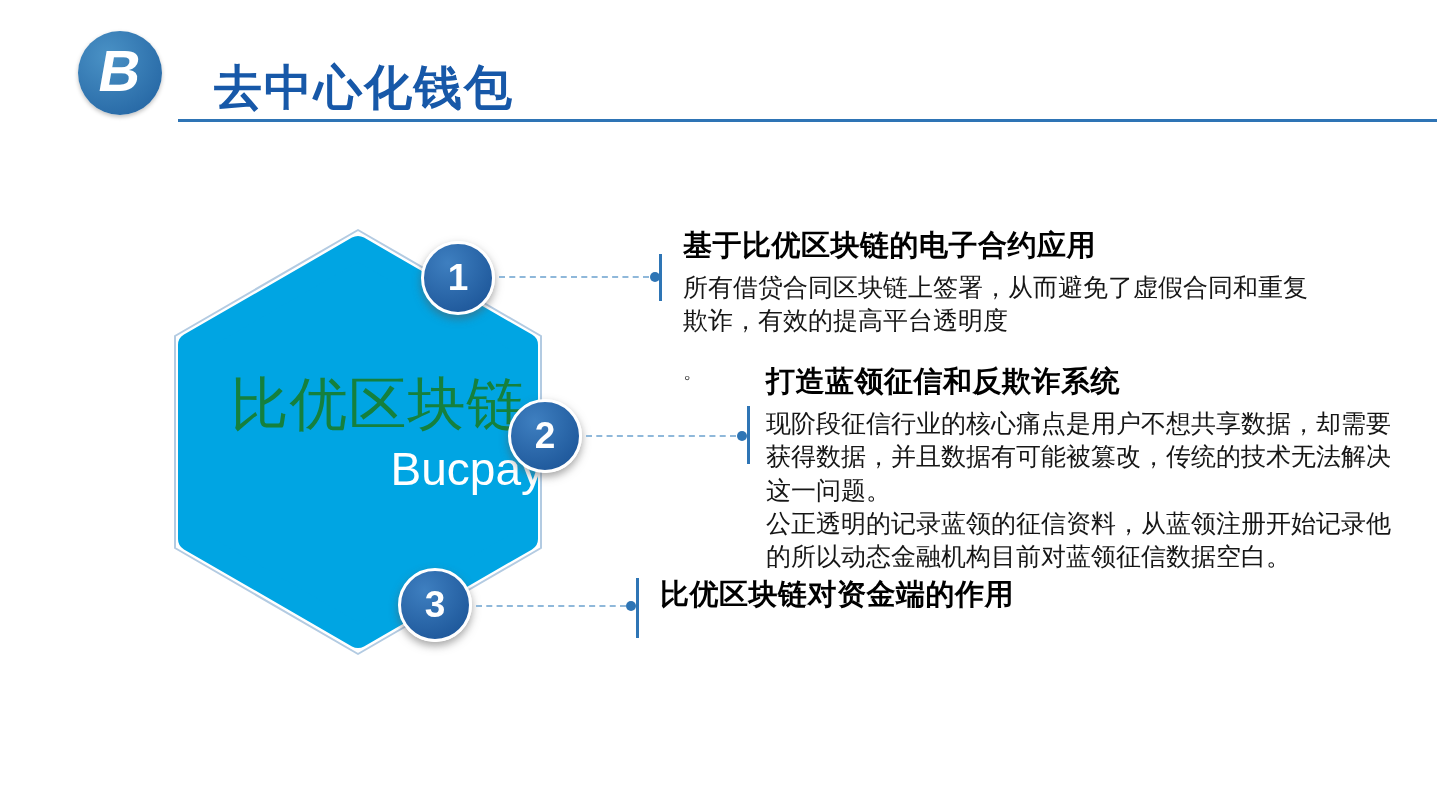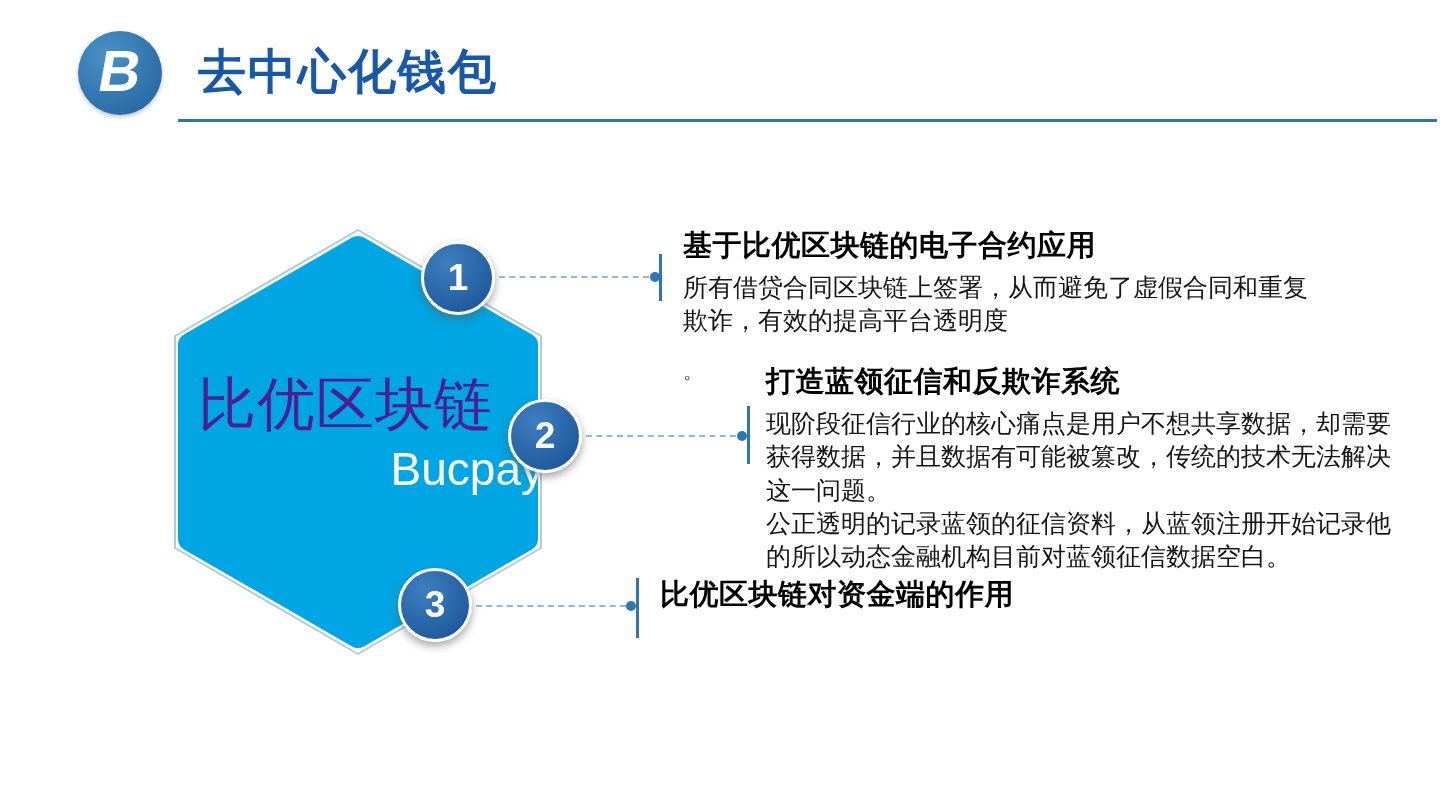--- a/index.html
+++ b/index.html
@@ -18,34 +18,34 @@
     background:radial-gradient(circle at 35% 30%, #4a92c6, #1f5f9e);
     display:flex;align-items:center;justify-content:center;
     box-shadow:0 2px 4px rgba(0,0,0,.25);
   }
   .logo-letter{
     color:#ffffff;font-size:58px;font-weight:bold;
     transform:skewX(-10deg);line-height:1;
     padding-bottom:4px;
   }
   .slide-title{
-    position:absolute;left:198px;top:40px;margin:0;
+    position:absolute;left:198px;top:40px;margin:16px;
     font-size:48px;font-weight:bold;color:#1758A8;
     letter-spacing:2px;
   }
   .title-rule{
     position:absolute;left:178px;top:119px;
     width:1259px;height:3px;background:#2E74B5;
   }
 
   
   .hex-svg{position:absolute;left:160px;top:215px;}
   .hex-title{
     position:absolute;left:198px;top:366px;width:360px;
-    color:#4c1d95;font-size:58px;font-weight:400;
+    text-align:center;color:#15803d;font-size:58px;font-weight:400;
     letter-spacing:1px;
   }
   .hex-subtitle{
     position:absolute;left:198px;top:442px;width:346px;
     text-align:right;color:#ffffff;font-size:46px;font-weight:400;
   }
 
   
   .num-circle{
     position:absolute;width:74px;height:74px;border-radius:50%;

